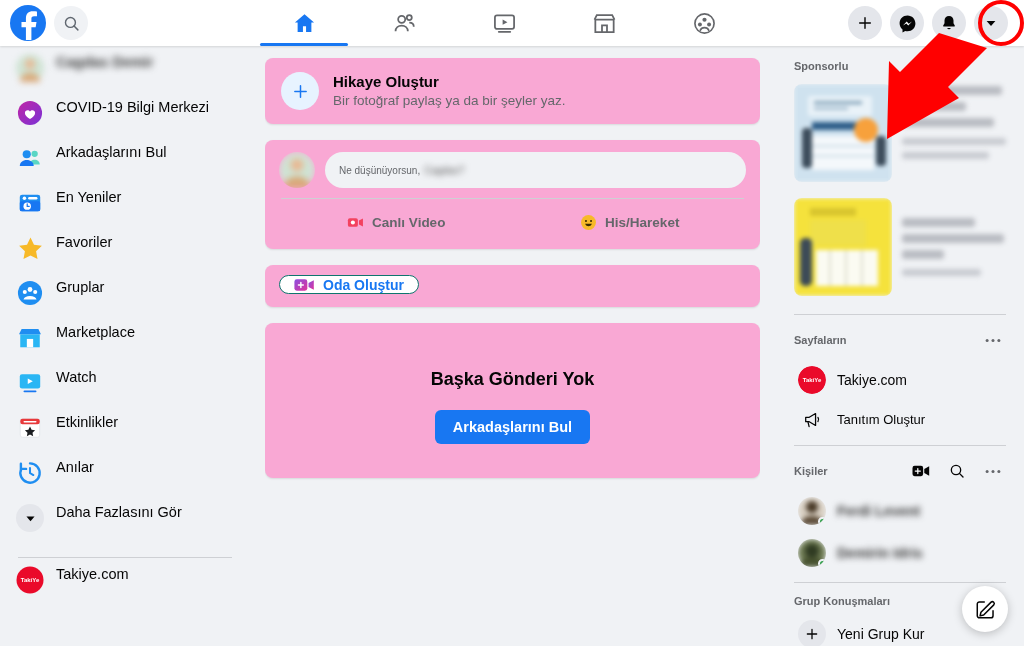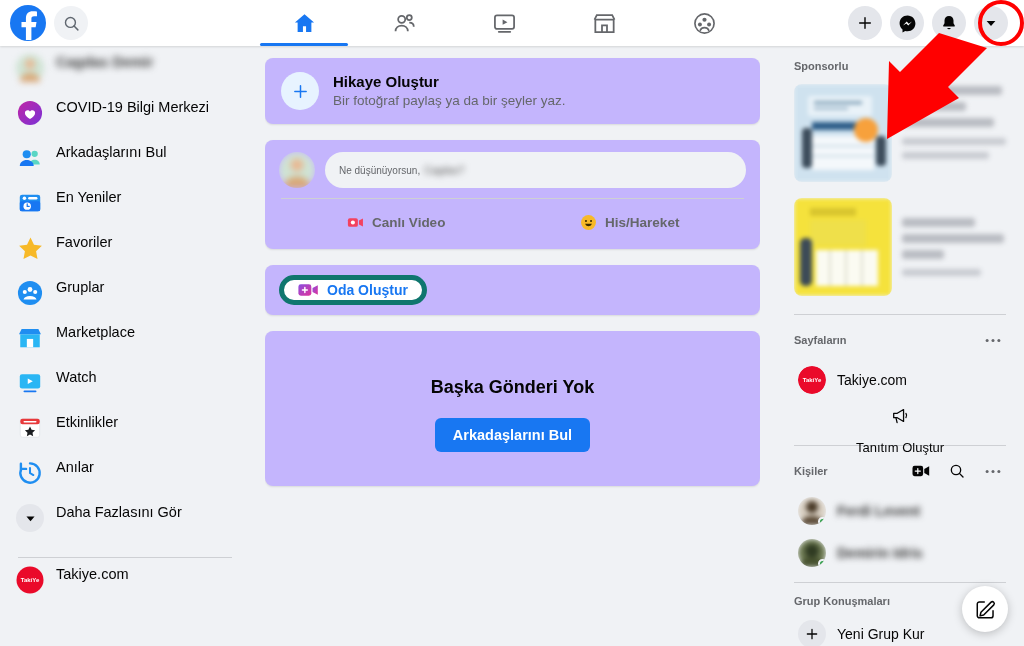--- a/index.html
+++ b/index.html
@@ -68,21 +68,21 @@
     width: 28px; height: 28px; border-radius: 50%; background: #e4e6eb;
     display: flex; align-items: center; justify-content: center;
   }
 
   
   .center-col {
     position: absolute; top: 46px; left: 265px; width: 495px; height: 600px;
     padding-top: 12px; overflow: hidden;
   }
   .card {
-    background: #c4b5fd; border-radius: 8px; box-shadow: 0 1px 2px rgba(0,0,0,.10);
+    background: #f9a8d4; border-radius: 8px; box-shadow: 0 1px 2px rgba(0,0,0,.10);
     margin-bottom: 16px;
   }
   .story-card { display: flex; align-items: center; gap: 14px; padding: 14px 16px; }
   .plus-circle {
     width: 38px; height: 38px; border-radius: 50%; background: #e7f3ff;
     display: flex; align-items: center; justify-content: center; flex: none;
   }
   .story-title { font-size: 15px; font-weight: 700; color: #050505; line-height: 19px; }
   .story-sub { font-size: 13.5px; color: #65676b; line-height: 18px; margin-top: 1px; }
 
@@ -99,22 +99,22 @@
   .cmp-actions { display: flex; align-items: center; padding: 6px 0 4px 0; }
   .cmp-action {
     flex: 1; display: flex; align-items: center; justify-content: center; gap: 7px;
     height: 34px; border-radius: 6px; cursor: pointer;
     font-size: 13.5px; font-weight: 600; color: #65676b;
   }
 
   .room-card { padding: 10px 14px; }
   .room-btn {
     display: inline-flex; align-items: center; gap: 8px;
-    height: 30px; padding: 0 14px; border-radius: 20px;
-    border: 5px solid #0f766e; background: #fff; cursor: pointer;
+    height: 19px; padding: 0 14px; border-radius: 20px;
+    border: 1px solid #0f766e; background: #fff; cursor: pointer;
     font-size: 14px; font-weight: 600; color: #1877f2;
   }
 
   .empty-card { padding: 46px 40px 34px 40px; text-align: center; }
   .empty-title { font-size: 18px; font-weight: 700; color: #050505; }
   .empty-sub { font-size: 14.5px; color: #65676b; line-height: 21px; margin-top: 7px; }
   .blue-btn {
     margin-top: 20px; display: inline-block;
     background: #1877f2; color: #fff; border: none; cursor: pointer;
     font-size: 14.5px; font-weight: 700; padding: 9px 18px; border-radius: 6px;
@@ -139,21 +139,21 @@
   .ad-text { flex: 1; padding-top: 2px; }
   .ad-line { height: 9px; border-radius: 3px; background: #b9bcc2; margin-bottom: 7px; filter: blur(2.6px); }
   .ad-line.s { height: 7px; background: #c7cad0; }
 
   .r-row { display: flex; align-items: center; gap: 11px; height: 42px;
            padding: 0 6px; border-radius: 8px; cursor: pointer; }
   .r-av { width: 28px; height: 28px; border-radius: 50%; flex: none; overflow: hidden; position: relative; }
   .r-label { font-size: 14px; color: #050505; }
   .r-label.blurred { filter: blur(3.3px); color: #3b3b3b; font-weight: 600; }
   .r-sub-row { display: flex; align-items: center; gap: 11px; height: 36px; padding: 0 6px;
-               border-radius: 8px; cursor: pointer; flex-direction: column; }
+               border-radius: 8px; cursor: pointer; }
   .r-sub-label { font-size: 13px; color: #050505; }
   .r-divider { height: 1px; background: #ced0d4; margin: 8px 2px; }
   .plus-grey {
     width: 28px; height: 28px; border-radius: 50%; background: #e4e6eb;
     display: flex; align-items: center; justify-content: center; flex: none;
   }
   .online-dot {
     position: absolute; right: -1px; bottom: -1px; width: 9px; height: 9px;
     border-radius: 50%; background: #31a24c; border: 2px solid #f0f2f5;
   }

